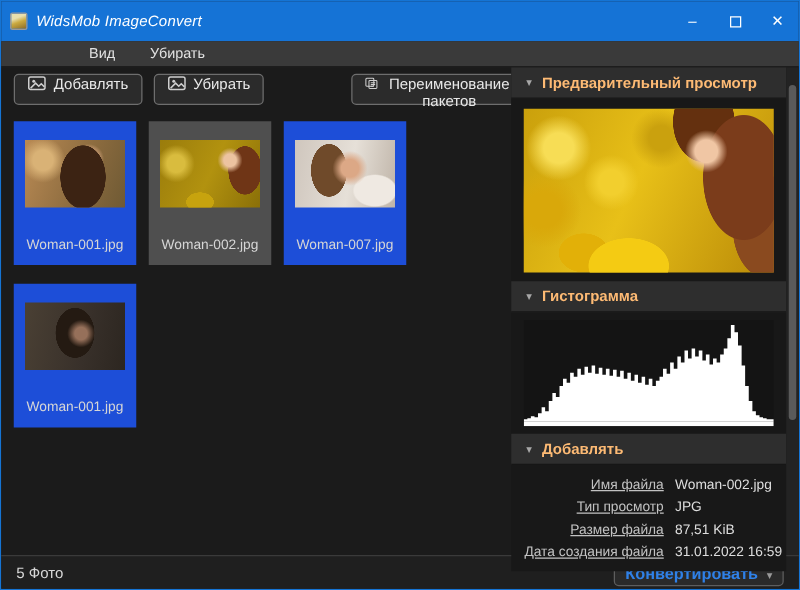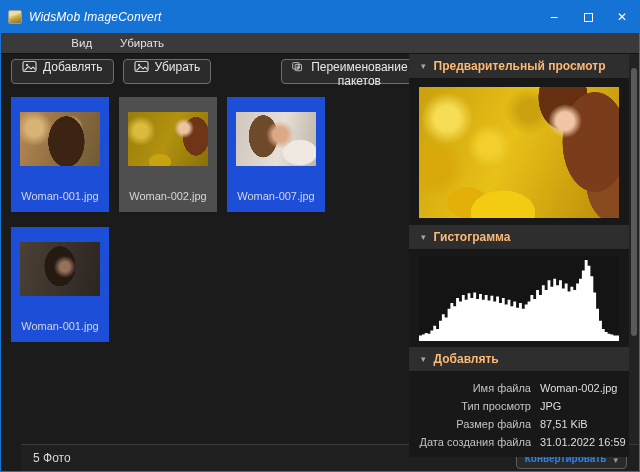--- a/index.html
+++ b/index.html
@@ -123,44 +123,44 @@
       radial-gradient(circle at 8% 62%, #d9a80a 0 14px, rgba(217,168,10,0) 30px),
       radial-gradient(circle at 55% 18%, #caa10e 0 10px, rgba(202,161,14,0) 24px),
       linear-gradient(115deg,#caa00c,#e8c018 45%,#b98a08);
   }
 
   .hist-body { padding:6px 10px 6px 10px; }
   .hist-svg { display:block; width:200px; height:85px; background:#141414; }
 
   .props-body { padding:7px 0 6px 0; font-size:11px; }
   .prop-row { display:flex; line-height:18px; }
-  .prop-label { width:122px; text-align:right; color:#c2c2c2; flex:0 0 auto; }
+  .prop-label { width:122px; text-align:right; color:#c2c2c2; flex:0 0 auto;text-decoration:underline; }
   .prop-value { margin-left:9px; color:#dedede; }
 
   
   .scroll-track {
     position:absolute; right:0; top:0; bottom:0; width:10px; background:#232323;
   }
   .scroll-thumb {
     position:absolute; right:2px; top:14px; width:6px; height:268px;
     background:#5a5a5a; border-radius:3px;
   }
 
   
   .bottombar {
     height:27px; flex:0 0 auto; background:#1f1f1f; border-top:1px solid #3a3a3a;
-    display:flex; align-items:center; padding:0 12px;margin-left:20px;
+    display:flex; align-items:center; padding:0 12px;
   }
   .photo-count { font-size:12px; color:#d8d8d8; }
   .convert-btn {
     margin-left:auto; height:22px; display:inline-flex; align-items:center;
     background:#2a2a2a; border:1px solid #5e5e5e; border-radius:4px;
     padding:0 8px; cursor:default;
   }
-  .convert-label { color:#2f81e8; font-size:10px; font-weight:bold; }
+  .convert-label { color:#2f81e8; font-size:13px; font-weight:bold; }
   .convert-arrow { color:#9a9a9a; font-size:9px; margin-left:7px; margin-top:4px; }
 
   svg .ln { stroke:#cfcfcf; fill:none; stroke-width:1.2; }
   svg .fl { fill:#cfcfcf; }
 </style>
 </head>
 <body>
 
 <div class="window">
 

